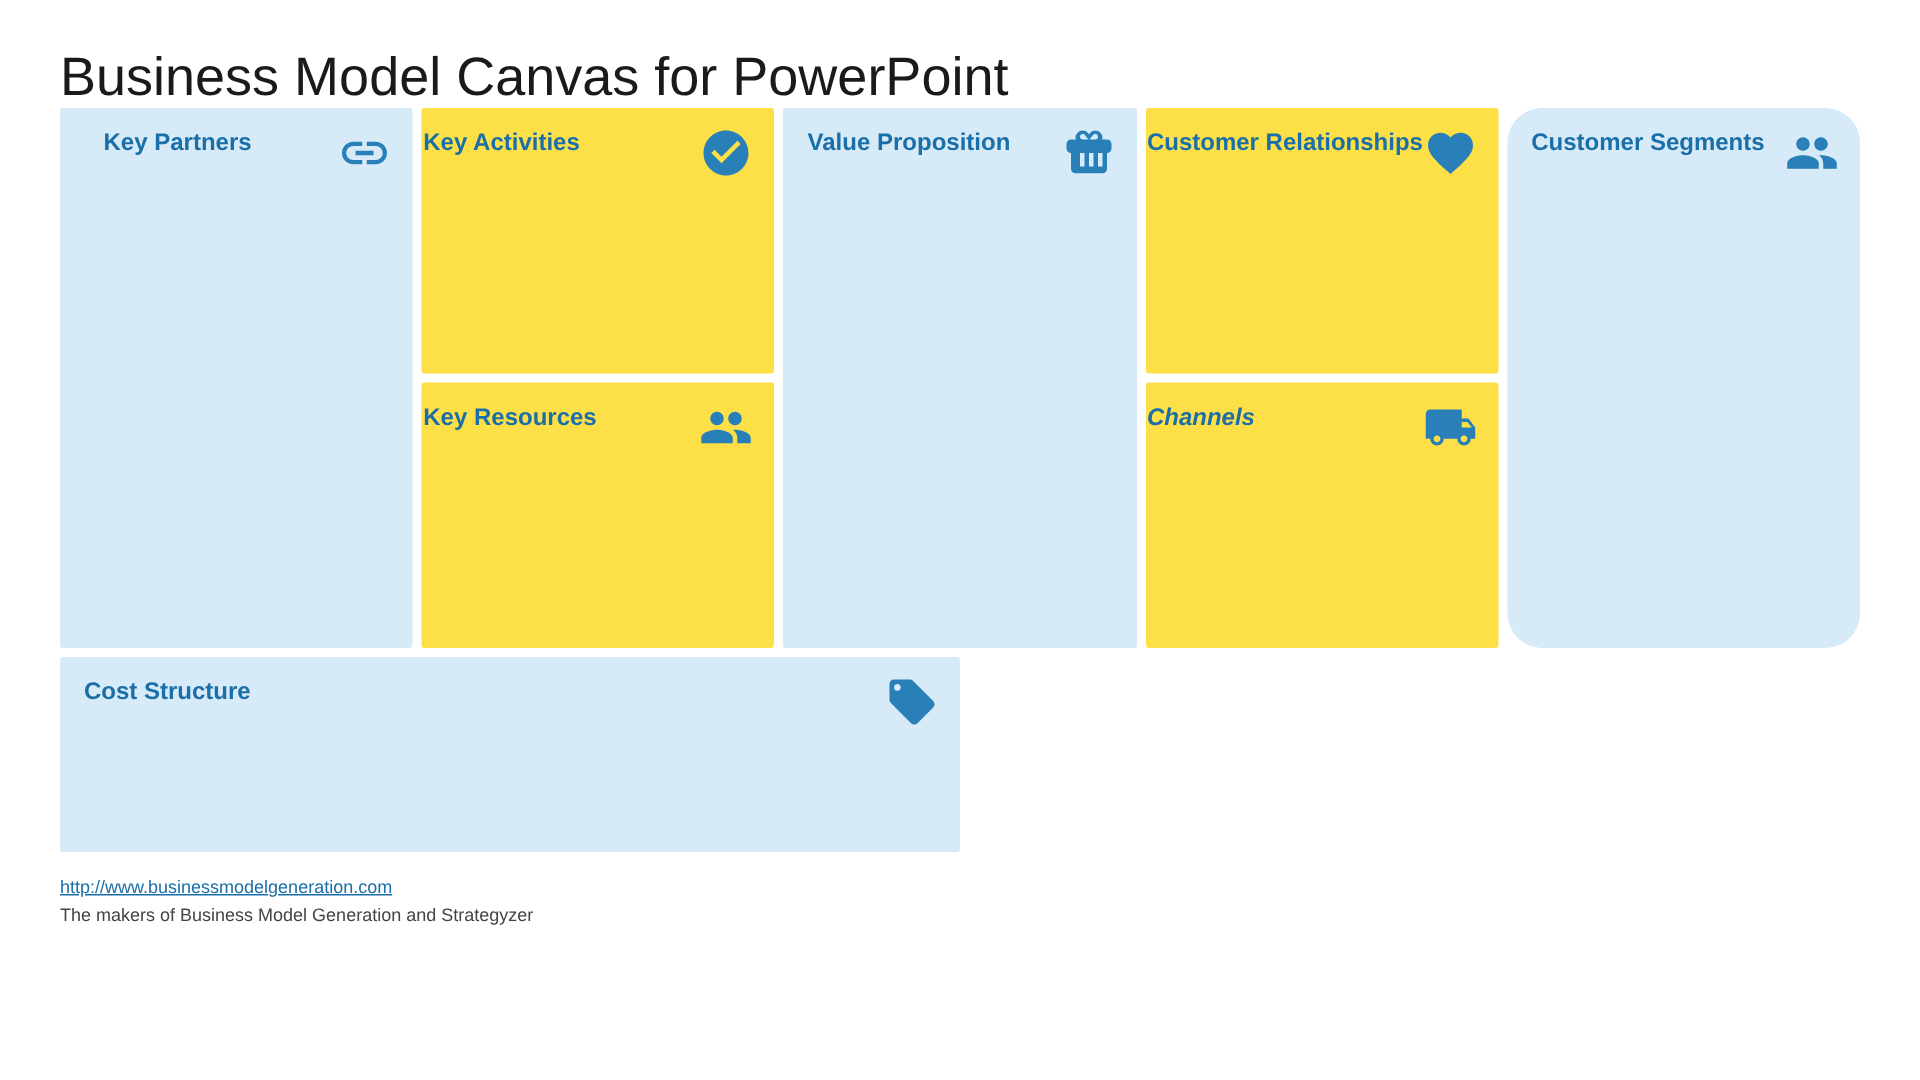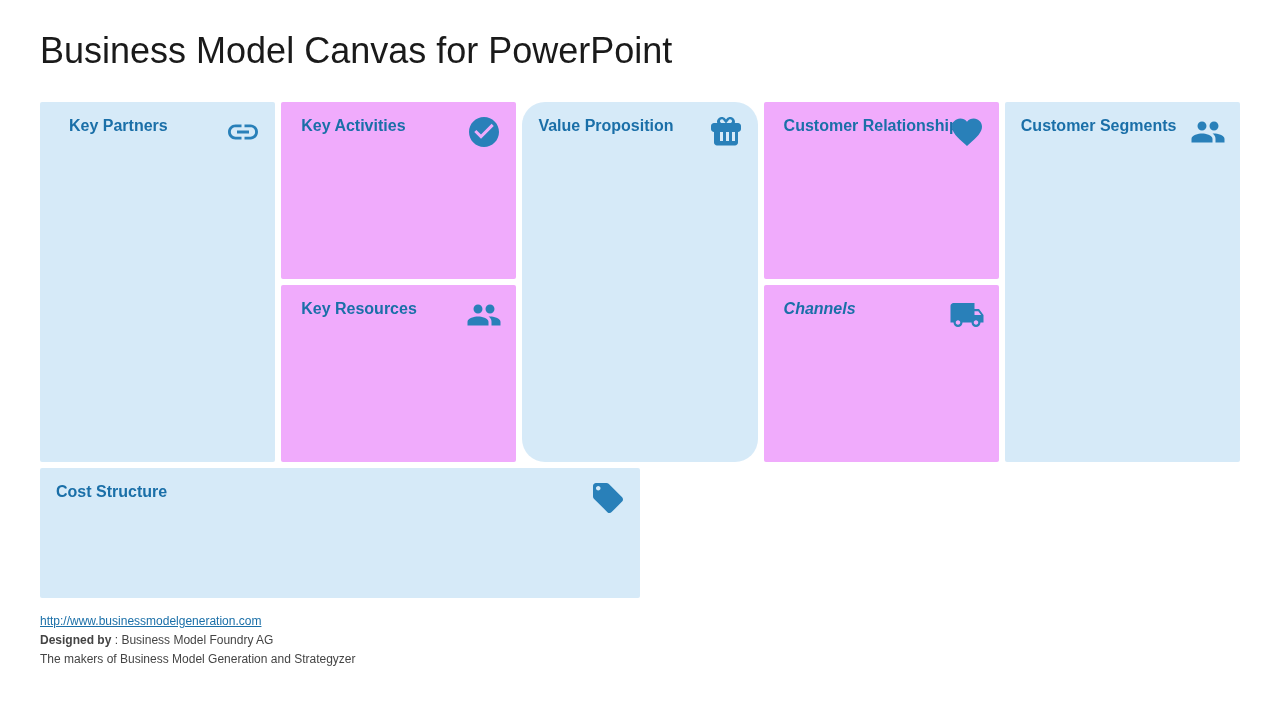--- a/index.html
+++ b/index.html
@@ -8,21 +8,21 @@
       background: #ffffff;
       width: 1280px;
       min-height: 720px;
       padding: 20px 40px;
       color: #1a1a1a;
     }
     h1 {
       font-size: 36px;
       font-weight: 400;
       color: #1a1a1a;
-      margin-bottom: 30px;
+      margin-bottom: 0;
       margin-top: 10px;
     }
     .canvas-wrapper {
       display: flex;
       flex-direction: column;
       gap: 6px;
     }
     .cell-title {
       font-size: 16px;
       font-weight: 600;
@@ -40,23 +40,23 @@
       border-radius: 2px;
       padding: 14px 16px;
       position: relative;
     }
     .stacked {
       display: flex;
       flex-direction: column;
       gap: 6px;
     }
     .stacked-half {
-      background: #f0abfc;
+      background: #fde047;
       border-radius: 2px;
-      padding: 14px 20px;
+      padding: 14px 1px;
       position: relative;
       flex: 1;
     }
     .bottom-grid {
       display: grid;
       grid-template-columns: 1fr 1fr;
       gap: 0;
     }
     .bottom-cell {
       background: #d6eaf8;
@@ -124,21 +124,21 @@
       <div class="stacked-half" style="min-height:170px;">
         <span class="cell-title">Key Resources</span>
         <div class="svg-icon">
           <svg viewBox="0 0 24 24" xmlns="http://www.w3.org/2000/svg">
             <path d="M16 11c1.66 0 2.99-1.34 2.99-3S17.66 5 16 5c-1.66 0-3 1.34-3 3s1.34 3 3 3zm-8 0c1.66 0 2.99-1.34 2.99-3S9.66 5 8 5C6.34 5 5 6.34 5 8s1.34 3 3 3zm0 2c-2.33 0-7 1.17-7 3.5V19h14v-2.5c0-2.33-4.67-3.5-7-3.5zm8 0c-.29 0-.62.02-.97.05 1.16.84 1.97 1.97 1.97 3.45V19h6v-2.5c0-2.33-4.67-3.5-7-3.5z"></path>
           </svg>
         </div>
       </div>
     </div>
 
-    <div class="tall-cell" style="min-height:360px;border-radius:23px;">
+    <div class="tall-cell" style="min-height:360px;">
       <span class="cell-title">Value Proposition</span>
       <div class="svg-icon">
         <svg viewBox="0 0 24 24" xmlns="http://www.w3.org/2000/svg">
           <path d="M20 6h-2.18c.07-.25.18-.49.18-.75C18 3.45 16.55 2 14.75 2c-.86 0-1.63.36-2.18.95L12 3.67l-.57-.72C10.88 2.36 10.11 2 9.25 2 7.45 2 6 3.45 6 5.25c0 .26.11.5.18.75H4c-1.1 0-2 .9-2 2v2c0 1.1.9 2 2 2h16c1.1 0 2-.9 2-2V8c0-1.1-.9-2-2-2zm-5.25-2.5c.69 0 1.25.56 1.25 1.25S15.44 6 14.75 6h-2.5l1.75-2.19c.24-.31.62-.31.75-.31zM9.25 3.5c.13 0 .51 0 .75.31L11.75 6h-2.5C8.56 6 8 5.44 8 4.75S8.56 3.5 9.25 3.5zM4 19c0 1.1.9 2 2 2h12c1.1 0 2-.9 2-2v-9H4v9zm8-7h2v6h-2v-6zm-4 0h2v6H8v-6zm8 0h2v6h-2v-6z"></path>
         </svg>
       </div>
     </div>
 
     <div class="stacked">
       <div class="stacked-half" style="min-height:170px;">
@@ -152,21 +152,21 @@
       <div class="stacked-half" style="min-height:170px;font-style:italic;">
         <span class="cell-title">Channels</span>
         <div class="svg-icon">
           <svg viewBox="0 0 24 24" xmlns="http://www.w3.org/2000/svg">
             <path d="M20 8h-3V4H3c-1.1 0-2 .9-2 2v11h2c0 1.66 1.34 3 3 3s3-1.34 3-3h6c0 1.66 1.34 3 3 3s3-1.34 3-3h2v-5l-3-4zM6 18.5c-.83 0-1.5-.67-1.5-1.5s.67-1.5 1.5-1.5 1.5.67 1.5 1.5-.67 1.5-1.5 1.5zm13.5-9l1.96 2.5H17V9.5h2.5zm-1.5 9c-.83 0-1.5-.67-1.5-1.5s.67-1.5 1.5-1.5 1.5.67 1.5 1.5-.67 1.5-1.5 1.5z"></path>
           </svg>
         </div>
       </div>
     </div>
 
-    <div class="tall-cell" style="min-height:360px;">
+    <div class="tall-cell" style="min-height:360px;border-radius:23px;">
       <span class="cell-title">Customer Segments</span>
       <div class="svg-icon">
         <svg viewBox="0 0 24 24" xmlns="http://www.w3.org/2000/svg">
           <path d="M16 11c1.66 0 2.99-1.34 2.99-3S17.66 5 16 5c-1.66 0-3 1.34-3 3s1.34 3 3 3zm-8 0c1.66 0 2.99-1.34 2.99-3S9.66 5 8 5C6.34 5 5 6.34 5 8s1.34 3 3 3zm0 2c-2.33 0-7 1.17-7 3.5V19h14v-2.5c0-2.33-4.67-3.5-7-3.5zm8 0c-.29 0-.62.02-.97.05 1.16.84 1.97 1.97 1.97 3.45V19h6v-2.5c0-2.33-4.67-3.5-7-3.5z"></path>
         </svg>
       </div>
     </div>
   </div>
 
   <div class="bottom-grid">
@@ -176,19 +176,14 @@
         <svg viewBox="0 0 24 24" xmlns="http://www.w3.org/2000/svg">
           <path d="M21.41 11.58l-9-9C12.05 2.22 11.55 2 11 2H4c-1.1 0-2 .9-2 2v7c0 .55.22 1.05.59 1.42l9 9c.36.36.86.58 1.41.58.55 0 1.05-.22 1.41-.59l7-7c.37-.36.59-.86.59-1.41 0-.55-.23-1.06-.59-1.42zM5.5 7C4.67 7 4 6.33 4 5.5S4.67 4 5.5 4 7 4.67 7 5.5 6.33 7 5.5 7z"></path>
         </svg>
       </div>
     </div>
   </div>
 </div>
 
 <div class="footer">
   <div><a href="#">http://www.businessmodelgeneration.com</a></div>
-  <div>
-    <span class="bold">Designed by</span>
-    <span>: </span>
-    <span>Business Model Foundry AG</span>
-  </div>
   <div>The makers of Business Model Generation and Strategyzer</div>
 </div>
 
 </body></html>

